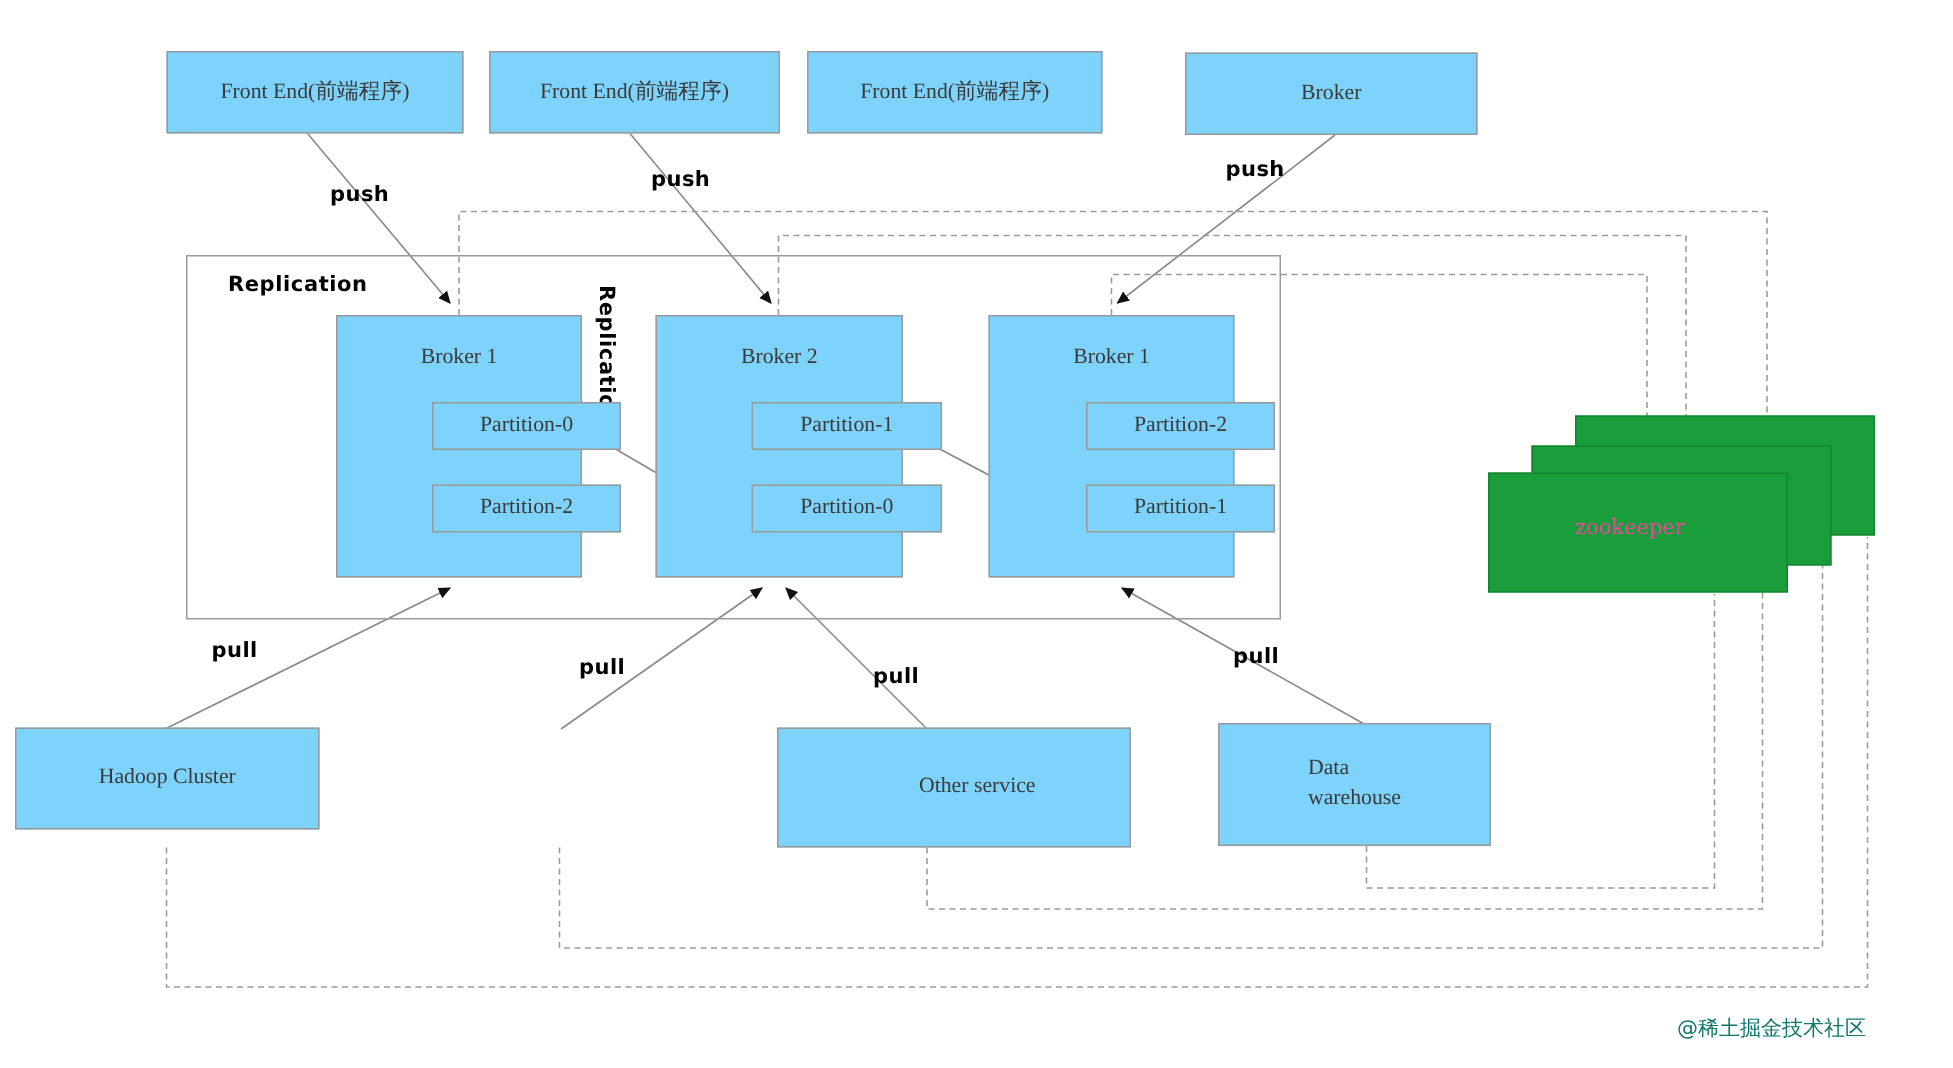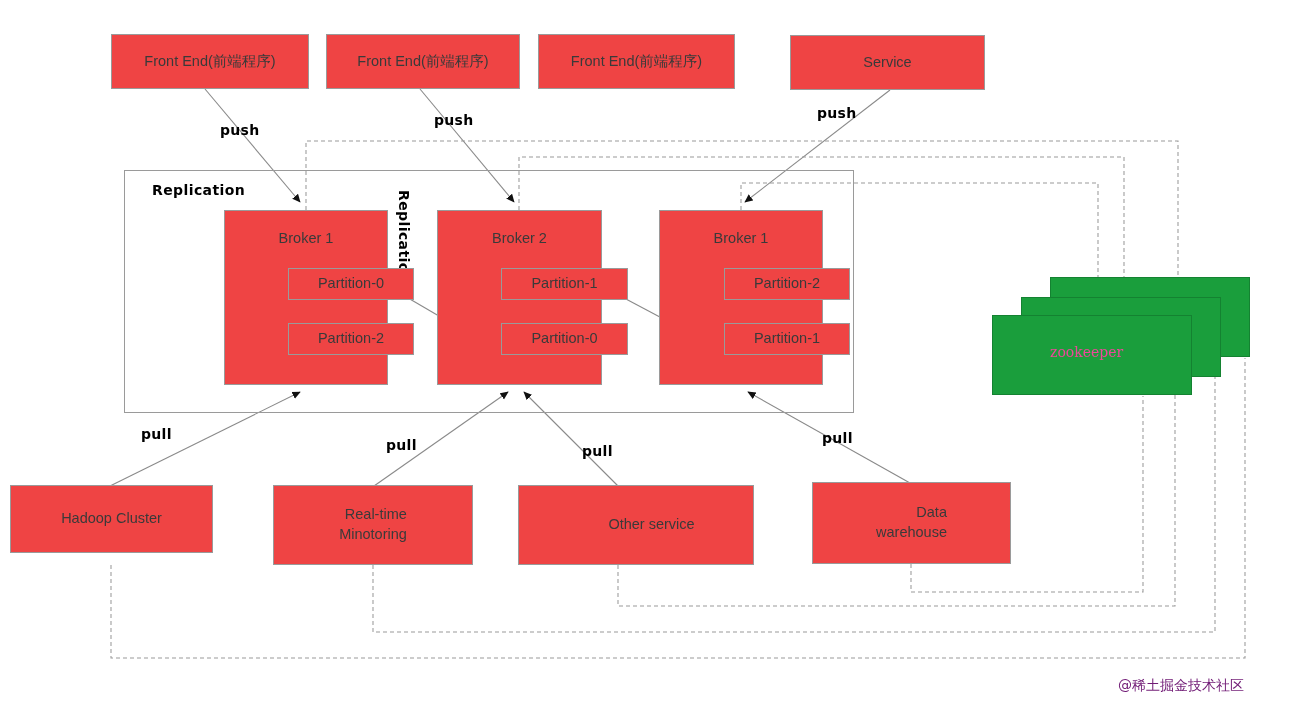--- a/index.html
+++ b/index.html
@@ -23,27 +23,27 @@
     left: 0;
     top: 0;
     width: 1302px;
     height: 712px;
     pointer-events: none;
   }
   .node {
     position: absolute;
     box-sizing: border-box;
     border: 1px solid #9a9a9a;
-    background: #ef4444;
+    background: #7dd3fc;
     display: flex;
     align-items: center;
     justify-content: center;
-    text-align: right;
+    text-align: left;
     color: #3a3a3a;
-    font-family: Liberation Sans, sans-serif;
+    font-family: Liberation Serif, serif;
     line-height: 1.35;
     white-space: pre-line;
     z-index: 3;
   }
   .frontend, .service {
     font-size: 14.5px;
   }
   .brokerbox {
     font-size: 14.5px;
     align-items: flex-start;
@@ -108,21 +108,21 @@
     font-family: "DejaVu Serif", "Liberation Serif", serif;
     font-size: 14px;
     color: #ec4899;
     z-index: 9;
     white-space: nowrap;
   }
   .watermark {
     position: absolute;
     font-family: "DejaVu Sans", "Liberation Sans", sans-serif;
     font-size: 14px;
-    color: #701a75;
+    color: #0f766e;
     white-space: nowrap;
     z-index: 10;
   }
 </style>
 </head>
 <body>
 
 <div id="canvas">
 
   <svg id="wires" viewBox="0 0 1302 712" width="1302" height="712">
@@ -174,39 +174,37 @@
     </g>
   </svg>
 
   <div class="replication-outer" style="left:124px; top:170px; width:730px; height:243px;"></div>
   <div class="repl-label" style="left:152px; top:182px;">Replication</div>
   <div class="repl-label-vertical" style="left:412px; top:190px;">Replication</div>
 
   <div class="node frontend" style="left:111px; top:34px; width:198px; height:55px;">Front End(前端程序)</div>
   <div class="node frontend" style="left:326px; top:34px; width:194px; height:55px;">Front End(前端程序)</div>
   <div class="node frontend" style="left:538px; top:34px; width:197px; height:55px;">Front End(前端程序)</div>
-  <div class="node service" style="left:790px; top:35px; width:195px; height:55px;">Service</div>
+  <div class="node service" style="left:790px; top:35px; width:195px; height:55px;">Broker</div>
 
   <div class="node brokerbox" style="left:224px; top:210px; width:164px; height:175px;">Broker 1</div>
   <div class="node partition" style="left:244px; top:268px; width:126px; height:32px;">Partition-0</div>
   <div class="node partition" style="left:244px; top:323px; width:126px; height:32px;">Partition-2</div>
 
   <div class="node brokerbox" style="left:437px; top:210px; width:165px; height:175px;">Broker 2</div>
   <div class="node partition" style="left:457px; top:268px; width:127px; height:32px;">Partition-1</div>
   <div class="node partition" style="left:457px; top:323px; width:127px; height:32px;">Partition-0</div>
 
   <div class="node brokerbox" style="left:659px; top:210px; width:164px; height:175px;">Broker 1</div>
   <div class="node partition" style="left:680px; top:268px; width:126px; height:32px;">Partition-2</div>
   <div class="node partition" style="left:680px; top:323px; width:126px; height:32px;">Partition-1</div>
 
   <div class="node consumer" style="left:10px; top:485px; width:203px; height:68px;">Hadoop Cluster</div>
-  <div class="node consumer" style="left:273px; top:485px; width:200px; height:80px;">Real-time
-Minotoring</div>
   <div class="node consumer" style="left:518px; top:485px; width:236px; height:80px;padding-left:31px;">Other service</div>
-  <div class="node consumer" style="left:812px; top:482px; width:199px; height:82px;">Data
+  <div class="node consumer" style="left:812px; top:482px; width:182px; height:82px;">Data
 warehouse</div>
 
   <div class="zk" style="left:1050px; top:277px; width:200px; height:80px;"></div>
   <div class="zk" style="left:1021px; top:297px; width:200px; height:80px;"></div>
   <div class="zk" style="left:992px; top:315px; width:200px; height:80px;"></div>
   <div class="zk-label" style="left:1050px; top:344px;">zookeeper</div>
 
   <div class="edge-label" style="left:220px; top:122px;">push</div>
   <div class="edge-label" style="left:434px; top:112px;">push</div>
   <div class="edge-label" style="left:817px; top:105px;">push</div>

